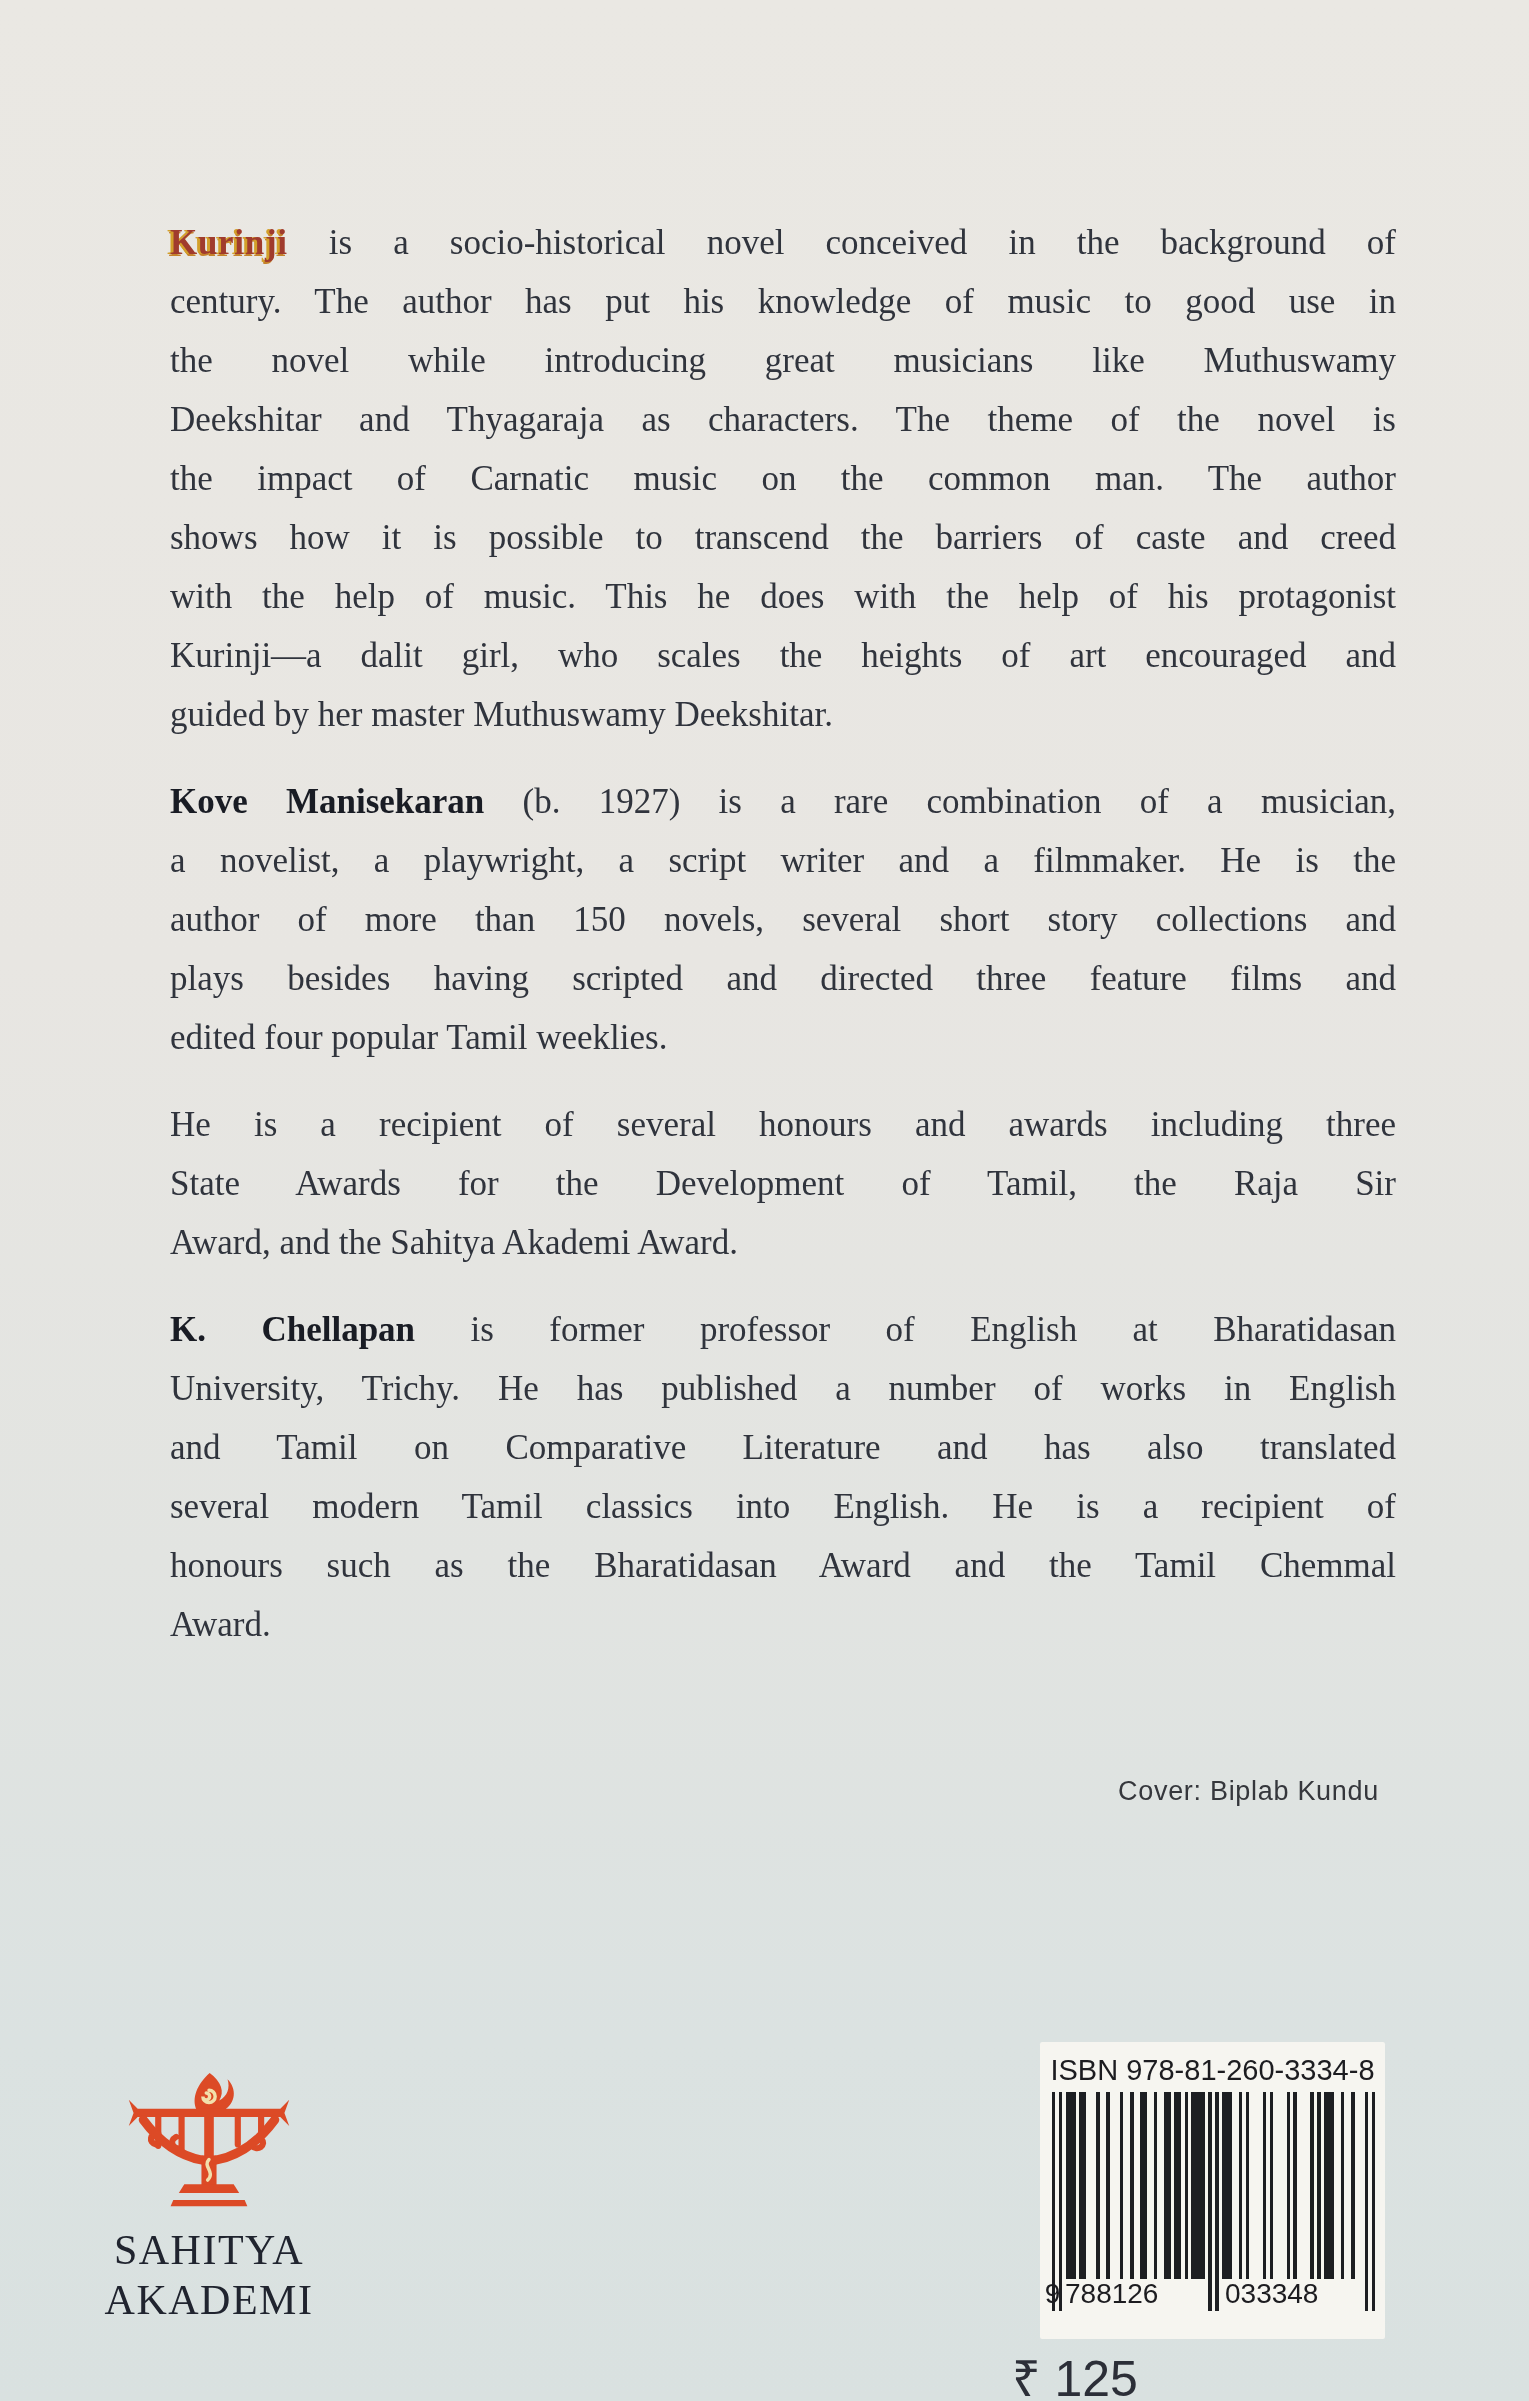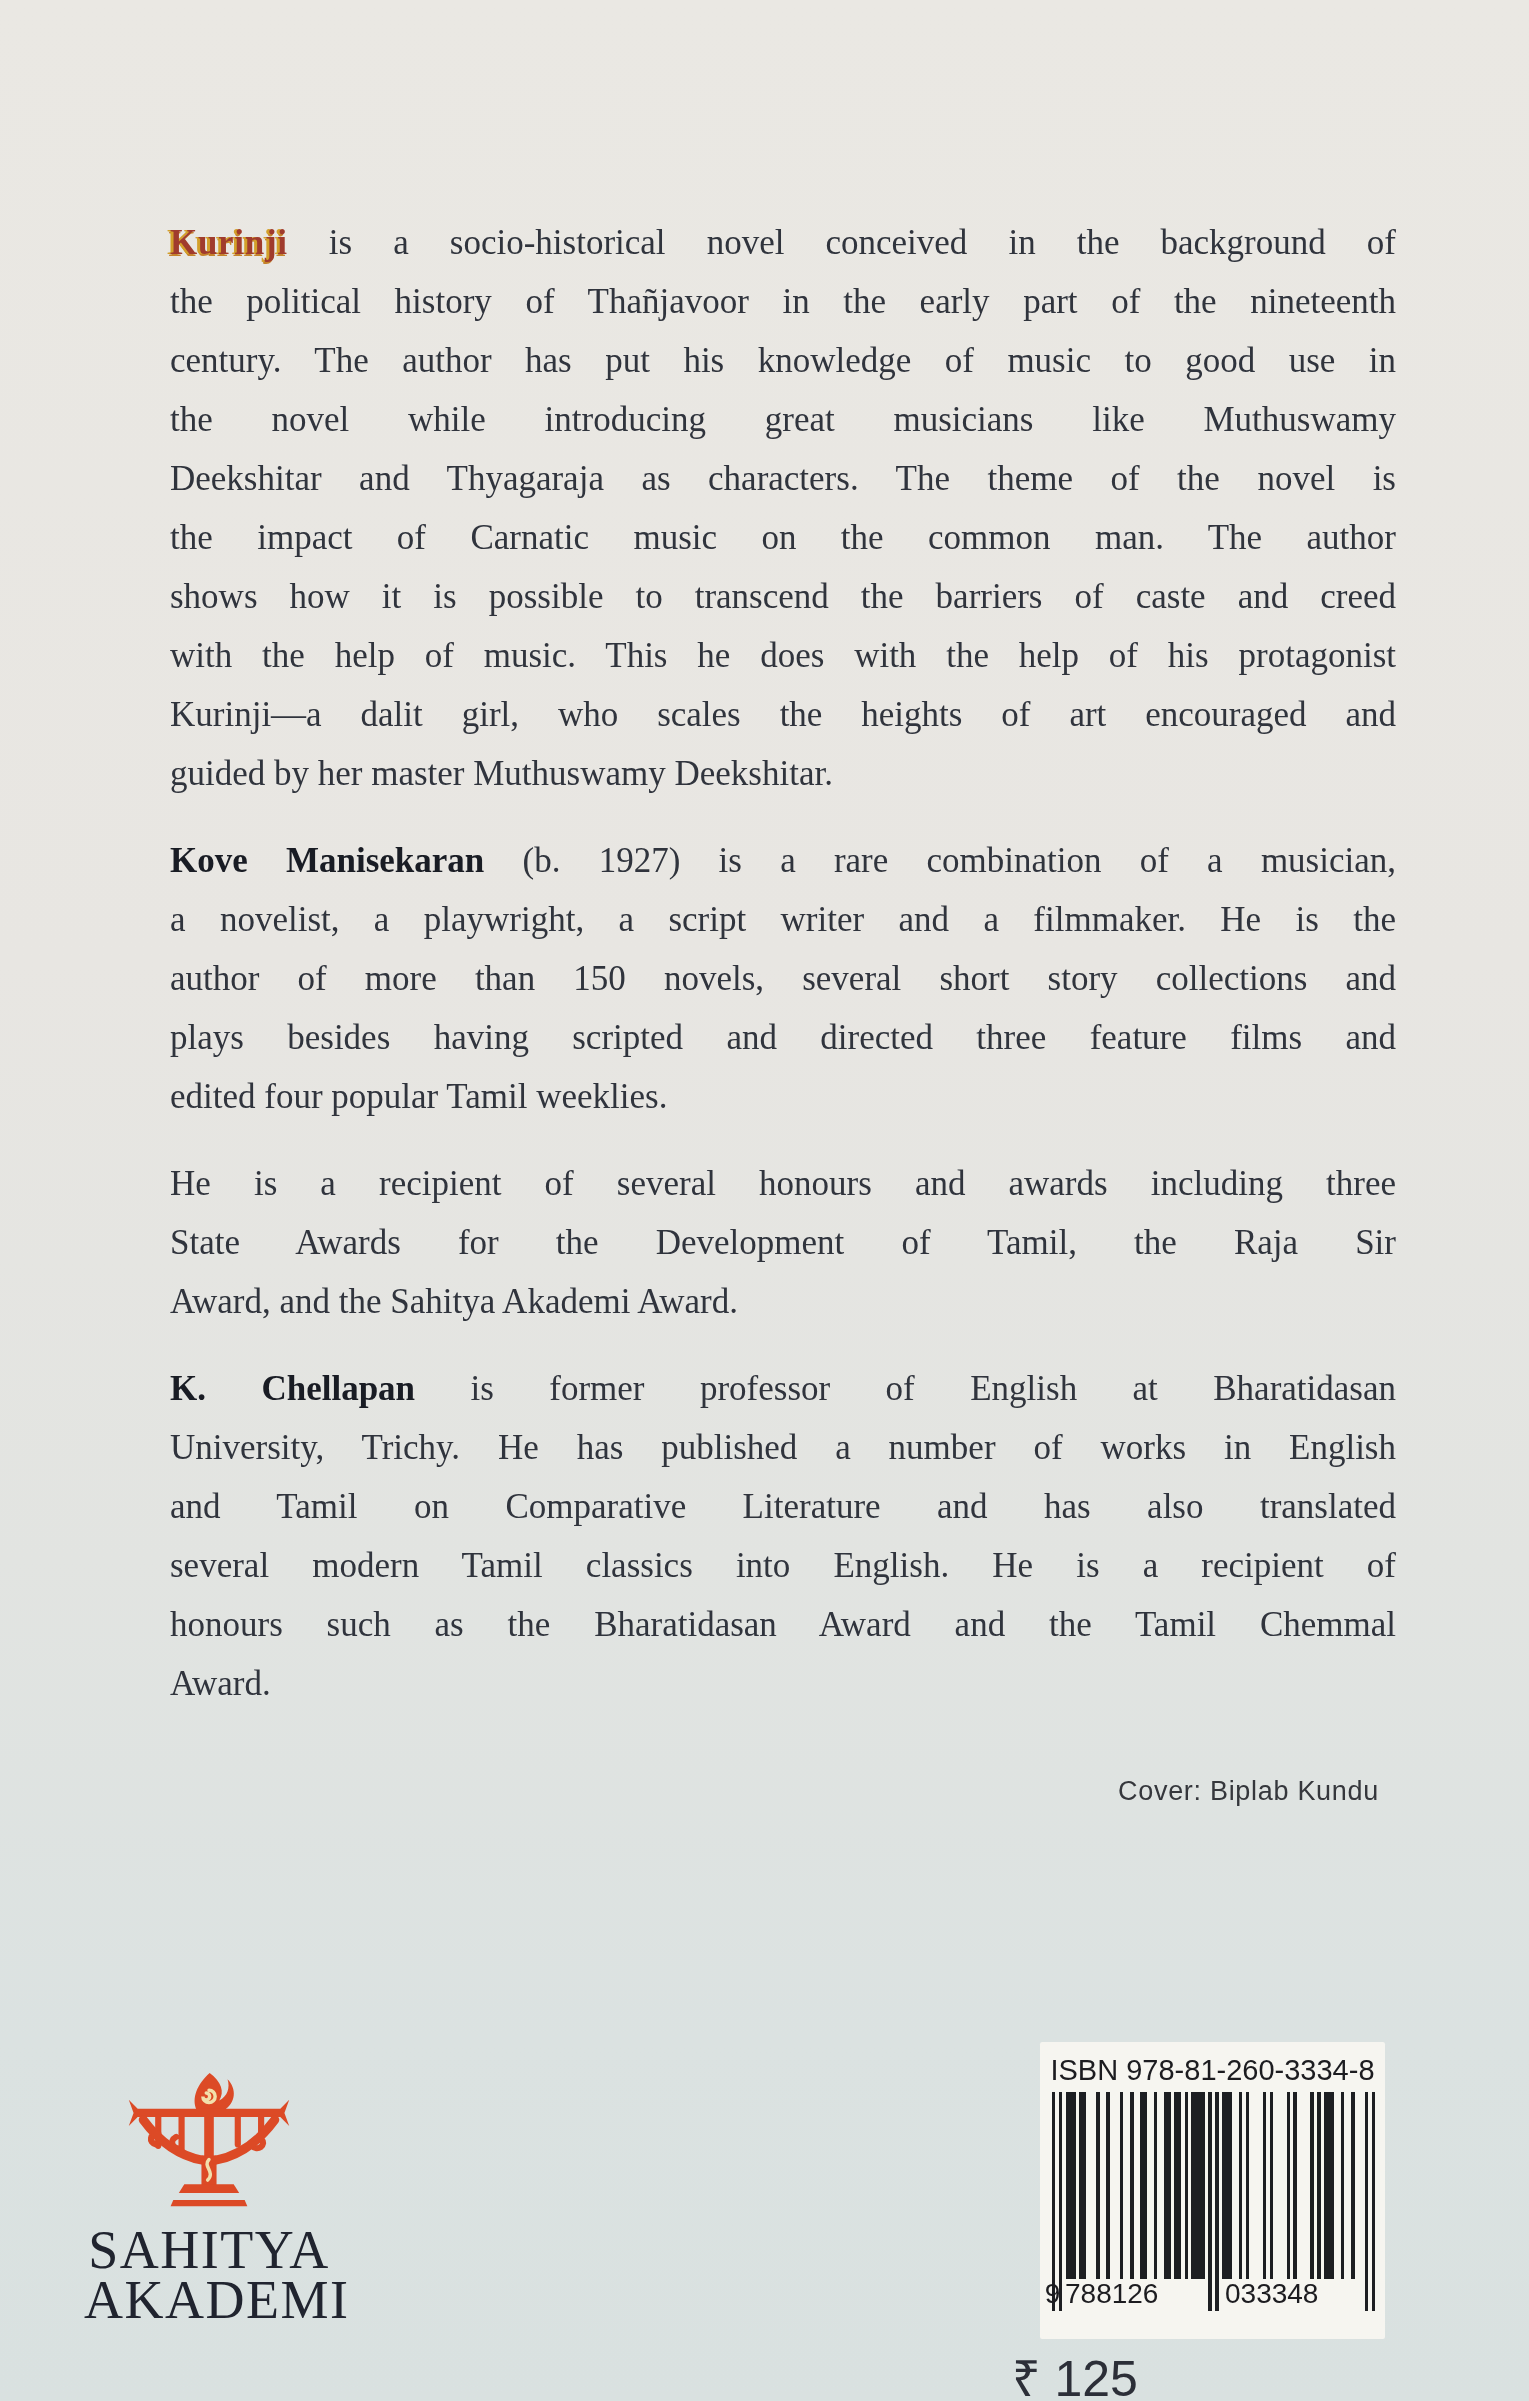--- a/index.html
+++ b/index.html
@@ -31,21 +31,21 @@
   .credit{
     position:absolute;right:151px;top:1776px;
     font-family:"Liberation Sans", sans-serif;
     font-size:27px;color:#35373c;letter-spacing:0.7px;
   }
   
   .publisher{position:absolute;left:84px;top:2069px;width:250px;text-align:center;}
   .logo{display:block;margin:0 auto;width:170px;height:144px;}
   .pub-name{
     margin-top:11.8px;color:#20242f;
-    font-size:54px;line-height:50px;letter-spacing:1.5px;
+    font-size:42px;line-height:50px;letter-spacing:1.5px;
   }
   
   .isbn-box{
     position:absolute;left:1040px;top:2042px;width:345px;height:297px;
     background:#f6f5f0;border-radius:2.2px;
   }
   .isbn-text{
     position:absolute;top:11.8px;left:0;width:100%;
     text-align:center;font-family:"Liberation Sans", sans-serif;
     font-size:29px;color:#1c1c20;white-space:nowrap;
@@ -67,21 +67,20 @@
   }
 </style>
 </head>
 <body>
 
 <div class="cover">
 
   <main class="text-block">
       <div class="para">
         <div class="line"><span class="lead accent">Kurinji</span> is a socio-historical novel conceived in the background of</div>
-        <div class="line">the political history of Thañjavoor in the early part of the nineteenth</div>
         <div class="line">century. The author has put his knowledge of music to good use in</div>
         <div class="line">the novel while introducing great musicians like Muthuswamy</div>
         <div class="line">Deekshitar and Thyagaraja as characters. The theme of the novel is</div>
         <div class="line">the impact of Carnatic music on the common man. The author</div>
         <div class="line">shows how it is possible to transcend the barriers of caste and creed</div>
         <div class="line">with the help of music. This he does with the help of his protagonist</div>
         <div class="line">Kurinji—a dalit girl, who scales the heights of art encouraged and</div>
         <div class="line last">guided by her master Muthuswamy Deekshitar.</div>
       </div>
       <div class="para">

